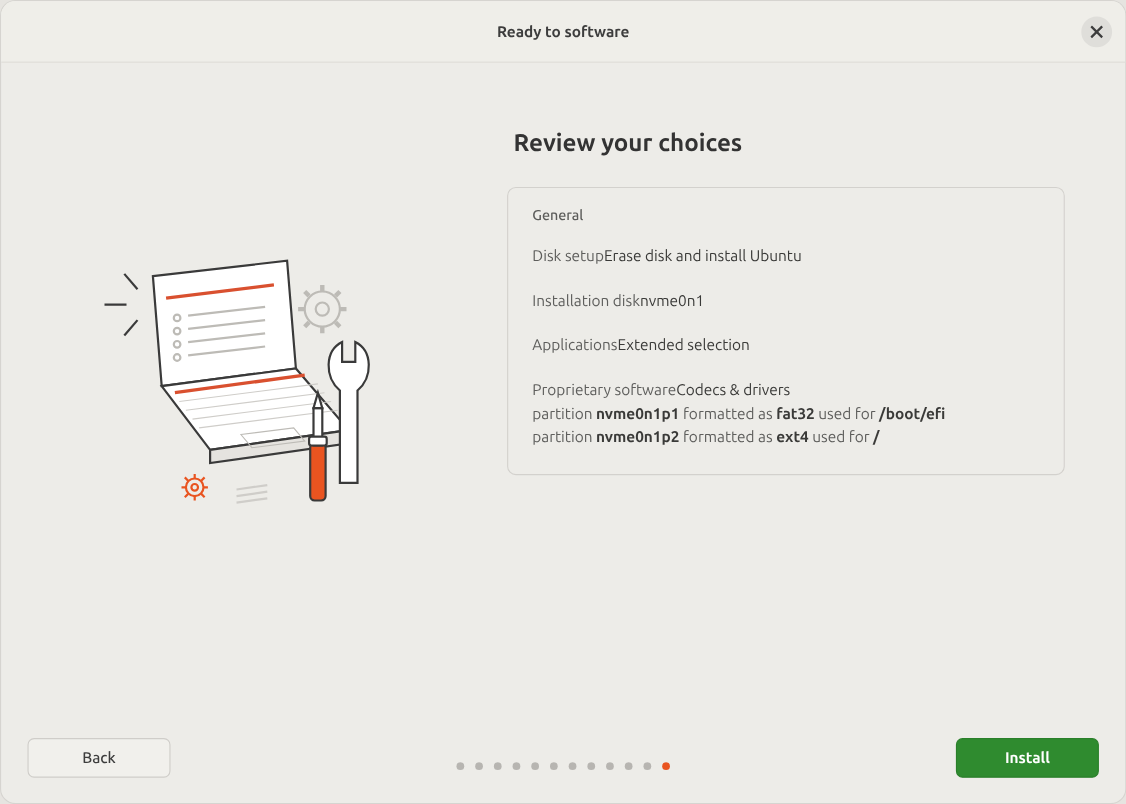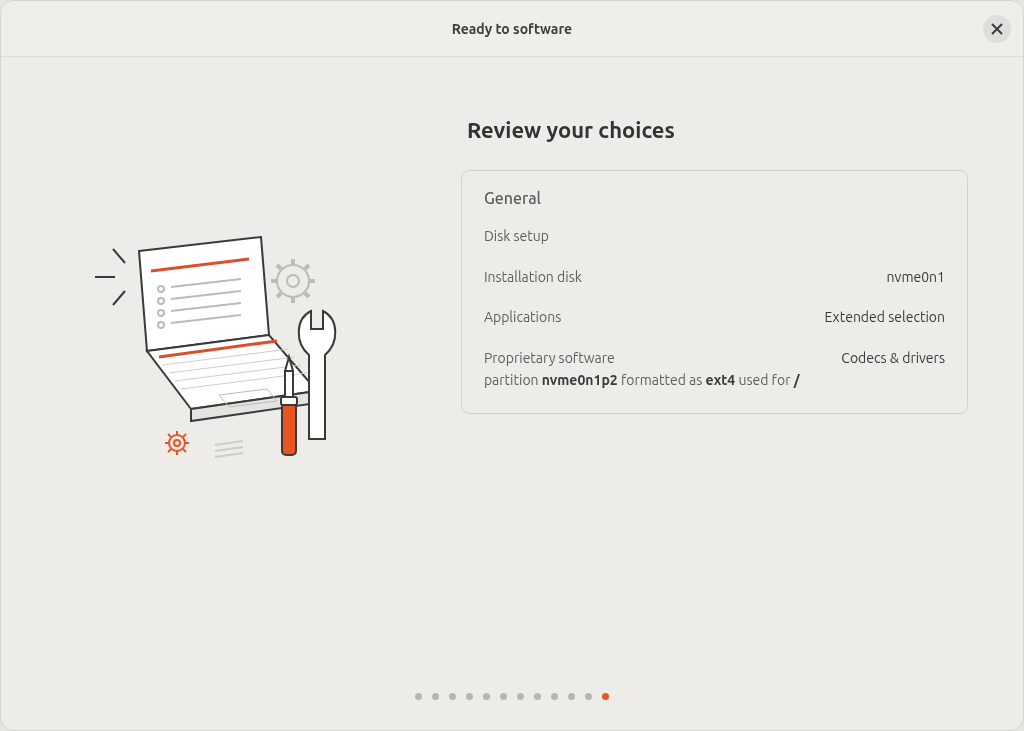--- a/index.html
+++ b/index.html
@@ -51,23 +51,23 @@
   .heading { font-size: 22px; font-weight: 600; color: #333; margin-bottom: 28px; margin-left: 6px; }
 
   .card {
     border: 1px solid #d3d1cd;
     border-radius: 8px;
     background: #edece8;
     padding: 18px 22px 22px 22px;
     font-size: 14px;
     color: #5a5a58;
   }
-  .section-title { font-size: 16px; color: #5c5c5a; font-weight: 500; margin-top: 14px; margin-bottom: 10px; }
+  .section-title { font-size: 13px; color: #5c5c5a; font-weight: 500; margin-top: 14px; margin-bottom: 10px; }
   .section-title:first-child { margin-top: 0; }
-  .kv { display: flex; justify-content: space-between; line-height: 1.55; font-size: 14px; margin-top: 19px; }
+  .kv { display: flex; justify-content: flex-start; line-height: 1.55; font-size: 14px; margin-top: 19px; }
   .kv .k { color: #5e5e5c; }
   .kv .v { color: #3a3a38; }
   .kv .v.bold { font-weight: 400; }
   .part-line { line-height: 1.55; font-size: 14px; color: #5e5e5c; }
   .part-line b { font-weight: 700; color: #3a3a38; }
 
   .footer {
     position: absolute; left: 0; right: 0; bottom: 0;
     height: 82px;
     display: flex; align-items: center; justify-content: space-between;
@@ -202,35 +202,44 @@
     </div>
 
     <div class="right-pane">
       <div class="heading">Review your choices</div>
 
       <div class="card">
 
         <div class="section-title">General</div>
         <div class="kv">
           <span class="k">Disk setup</span>
+          <span class="v">Erase disk and install Ubuntu</span>
         </div>
         <div class="kv">
           <span class="k">Installation disk</span>
           <span class="v bold">nvme0n1</span>
         </div>
         <div class="kv">
           <span class="k">Applications</span>
           <span class="v">Extended selection</span>
         </div>
 
         <div class="kv">
           <span class="k">Proprietary software</span>
           <span class="v">Codecs &amp; drivers</span>
         </div>
 
+        <div class="part-line">
+          <span>partition</span>
+          <b>nvme0n1p1</b>
+          <span>formatted as</span>
+          <b>fat32</b>
+          <span>used for</span>
+          <b>/boot/efi</b>
+        </div>
         <div class="part-line">
           <span>partition</span>
           <b>nvme0n1p2</b>
           <span>formatted as</span>
           <b>ext4</b>
           <span>used for</span>
           <b>/</b>
         </div>
 
       </div>
@@ -246,14 +255,22 @@
       <div class="dot"></div>
       <div class="dot"></div>
       <div class="dot"></div>
       <div class="dot"></div>
       <div class="dot"></div>
       <div class="dot"></div>
       <div class="dot"></div>
       <div class="dot active"></div>
     </div>
 
+  <div class="footer">
+    <div class="btn btn-secondary">
+      <span>Back</span>
+    </div>
+    <div class="btn btn-primary">
+      <span>Install</span>
+    </div>
+  </div>
 
 </div>
 
 </body></html>

